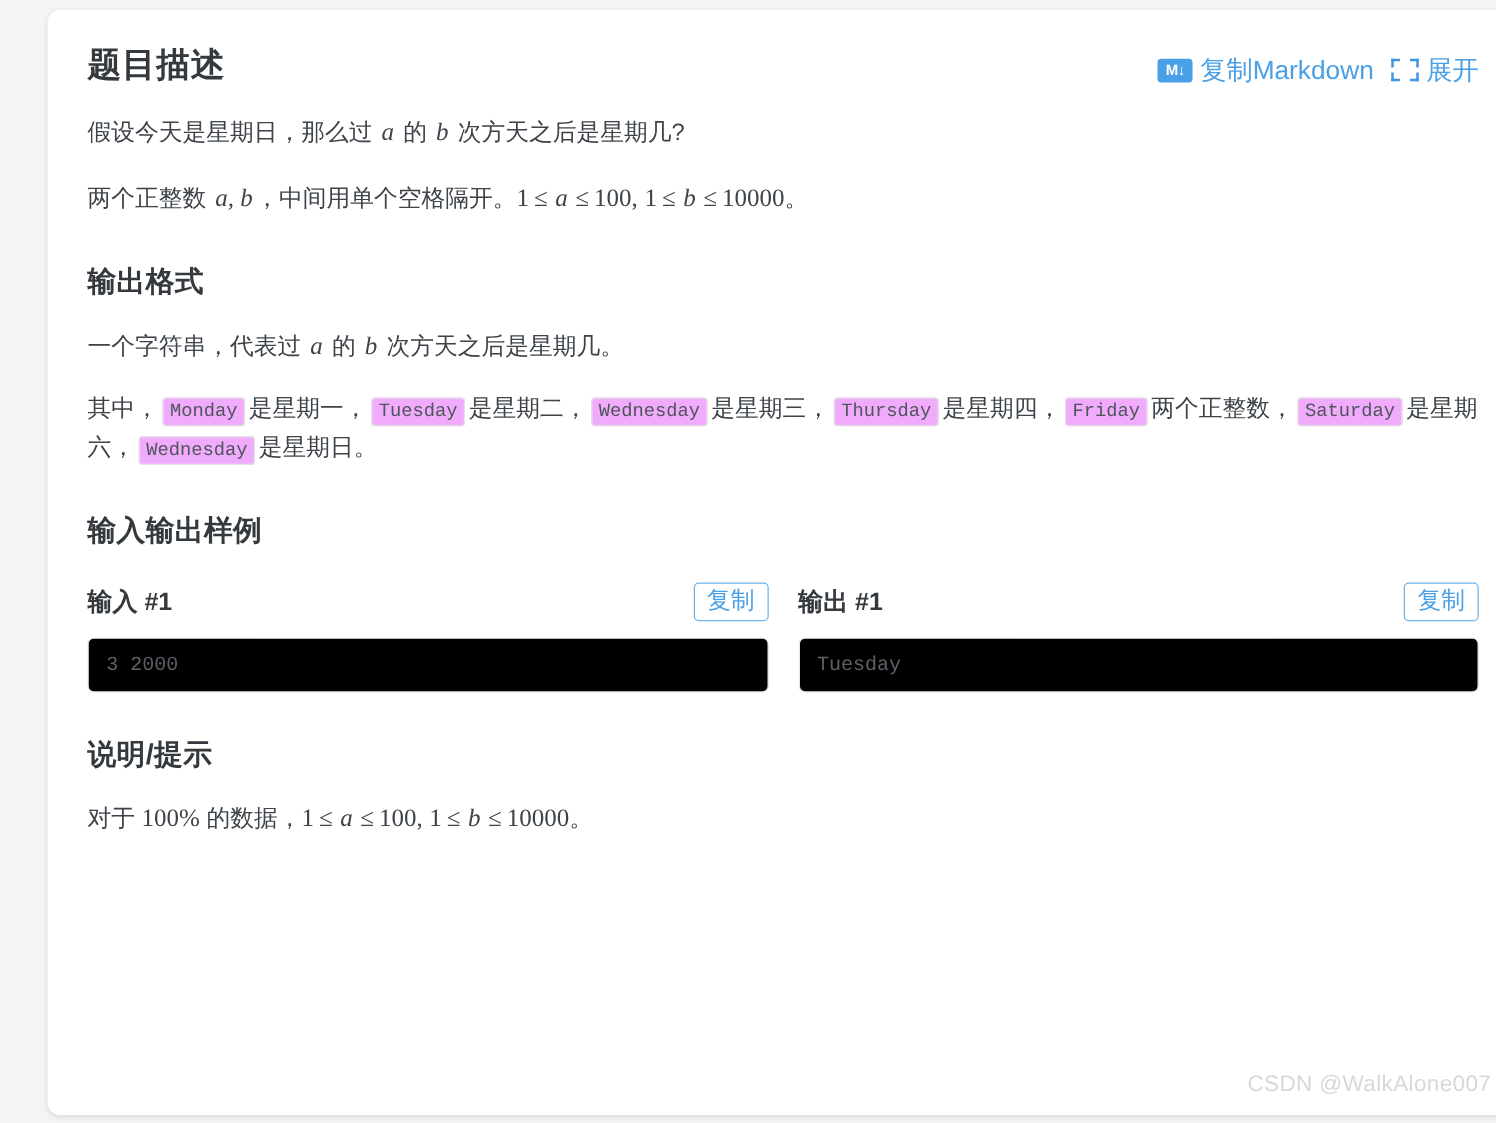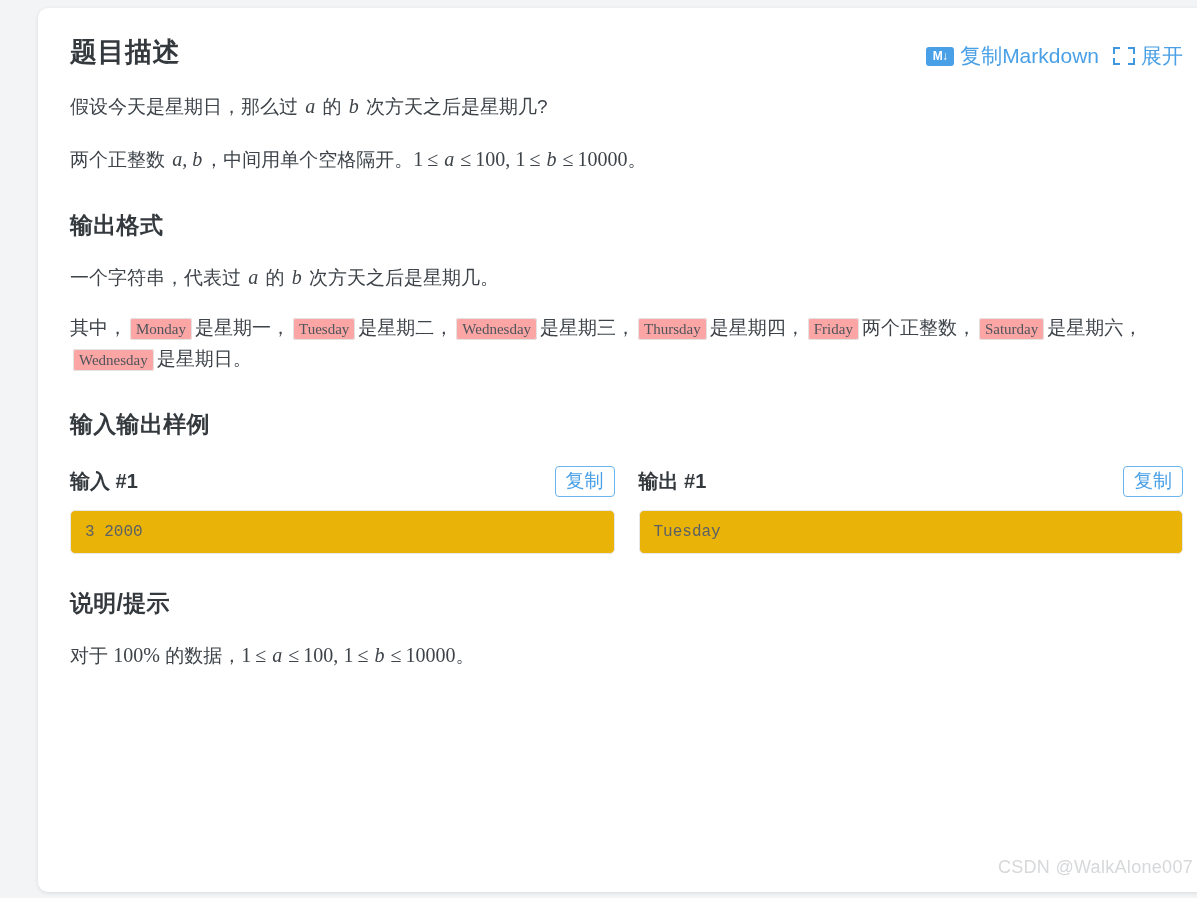--- a/index.html
+++ b/index.html
@@ -107,24 +107,24 @@
     font-style: normal;
     font-size: 20px;
   }
   .mop {
     font-family: "Liberation Serif", serif;
     font-style: normal;
     font-size: 20px;
     padding: 0 4px;
   }
   code.kbd {
-    font-family: Liberation Serif, serif;
+    font-family: Liberation Mono, monospace;
     font-size: 15px;
     color: #4f555b;
-    background: #fca5a5;
+    background: #f0abfc;
     border: 1px solid #e3e3e3;
     border-radius: 3px;
     padding: 2px 5px;
     margin: 0 3px;
     white-space: nowrap;
   }
 
   
   .samples {
     display: flex;
@@ -148,21 +148,21 @@
     color: #4aa0e6;
     border: 1px solid #6cb4ec;
     border-radius: 4px;
     background: #ffffff;
     padding: 3px 10px;
     cursor: pointer;
     line-height: 1.2;
   }
   .sample-box {
     margin-top: 12px;
-    background: #eab308;
+    background: #000000;
     border: 1px solid #e6e7e8;
     border-radius: 5px;
     height: 44px;
     display: flex;
     align-items: center;
     padding: 0 14px;
     font-family: "Liberation Mono", monospace;
     font-size: 16px;
     color: #5b6166;
     white-space: pre;

